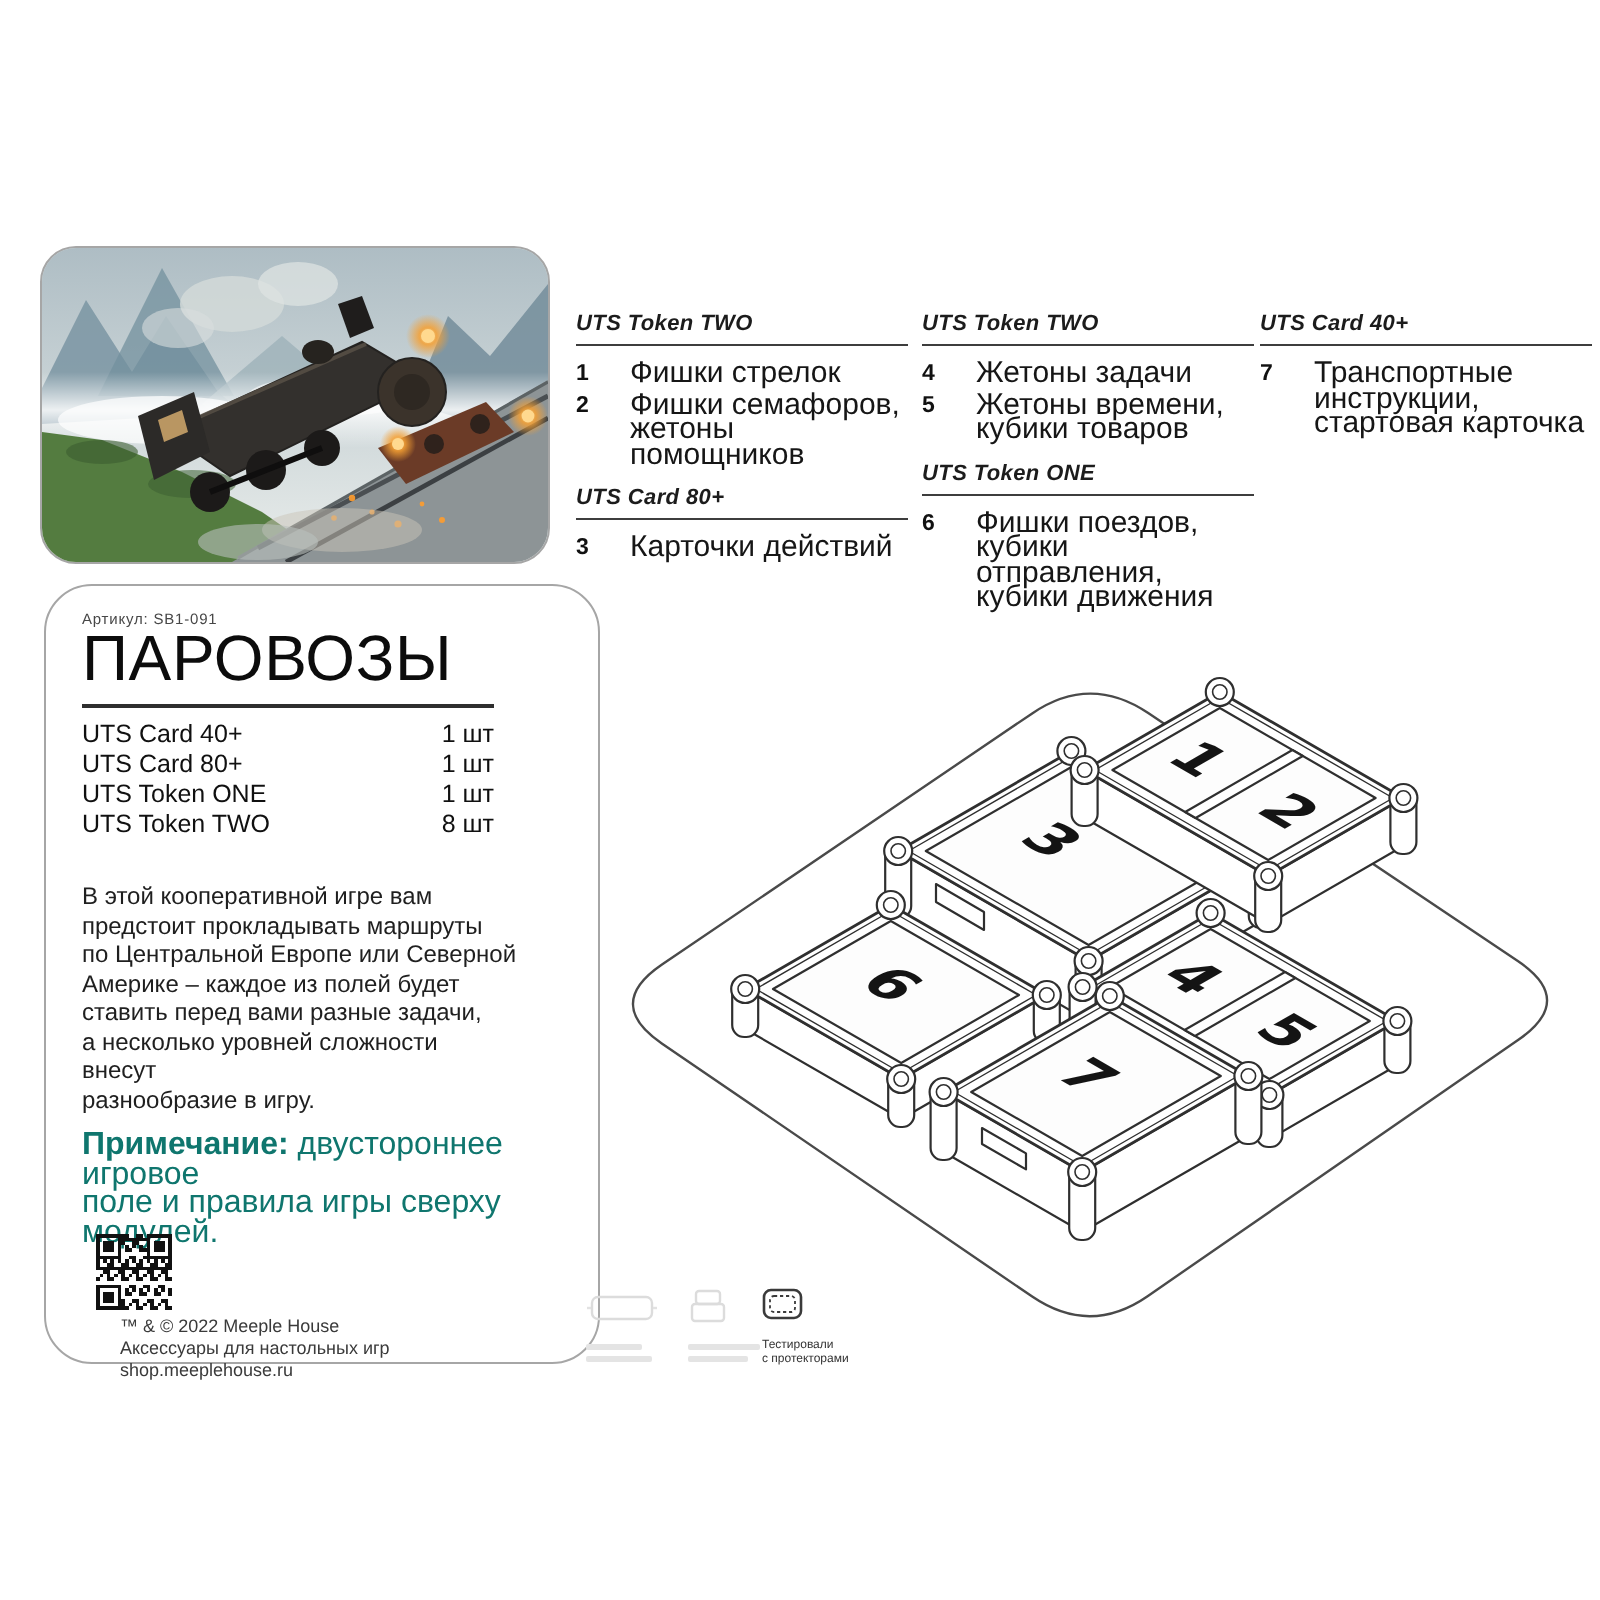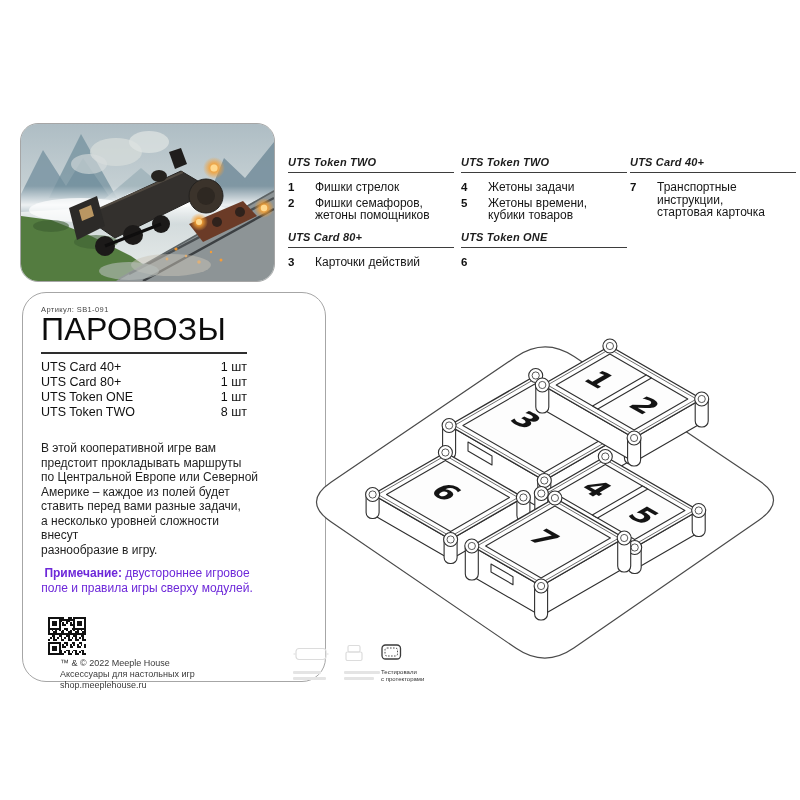--- a/index.html
+++ b/index.html
@@ -10,31 +10,31 @@
         border-radius:18px;overflow:hidden;background:#cfd8d8;}
   .hero svg{display:block;}
   
   .col{position:absolute;top:156px;width:166px;}
   .col.c1{left:288px;} .col.c2{left:461px;} .col.c3{left:630px;}
   .sec{margin-bottom:9px;}
   .sec-h{font-size:11px;font-style:italic;font-weight:bold;color:#1c1c1c;letter-spacing:.2px;}
   .sec-rule{border:0;border-top:1.6px solid #3d3d3d;margin:4px 0 8px 0;}
   .row{display:flex;margin-bottom:3px;}
   .row .num{width:27px;flex:0 0 27px;font-weight:bold;font-size:11.5px;line-height:12.5px;}
-  .row .txt{font-size:12px;line-height:12.5px;white-space:pre-line;color:#161616;}
+  .row .txt{font-size:15px;line-height:12.5px;white-space:pre-line;color:#161616;}
   
-  .card{position:absolute;left:22px;top:292px;width:304px;height:390px;border:1.3px solid #a6a6a6;
+  .card{position:absolute;left:22px;top:292px;width:278px;height:390px;border:1.3px solid #a6a6a6;
         border-radius:24px;background:#fff;box-sizing:border-box;padding:10px 14px 0 18px;}
   .sku{font-size:7.5px;color:#474747;letter-spacing:.4px;margin-top:2px;}
   .card-title{margin-top:5px;font-size:32px;line-height:20px;font-weight:normal;color:#0c0c0c;letter-spacing:.3px;}
   .title-rule{border:0;border-top:2px solid #2e2e2e;width:206px;margin:13px 0 0 0;}
   .specs{margin-top:6px;width:206px;}
   .spec-row{display:flex;justify-content:space-between;font-size:12.5px;line-height:15px;color:#101010;}
   .desc{margin-top:21px;width:218px;font-size:12px;line-height:14.5px;color:#1f1f1f;white-space:pre-line;}
-  .note{margin-top:9px;width:212px;font-size:12px;line-height:14.5px;color:#6d28d9;text-align:center;}
+  .note{margin-top:9px;width:212px;font-size:16px;line-height:14.5px;color:#0f766e;}
   .note b{font-weight:bold;}
   .card-footer{position:absolute;left:25px;top:324px;width:220px;display:flex;flex-direction:column;}
   .qr{width:38px;height:38px;flex:0 0 38px;}
   .foot-lines{margin-left:12px;margin-top:3px;font-size:9px;line-height:11px;color:#3a3a3a;}
   
   .diagram{position:absolute;left:280px;top:330px;}
   .tray-num{font-family:"DejaVu Sans","Liberation Sans",sans-serif;font-weight:bold;font-size:29px;fill:#141414;}
   
   .badge{position:absolute;}
   .badge .bars{margin-top:5px;}
@@ -152,20 +152,23 @@
         <span class="num">5</span>
         <span class="txt">Жетоны времени,
 кубики товаров</span>
       </div>
     </div>
     <div class="sec">
       <div class="sec-h">UTS Token ONE</div>
       <div class="sec-rule"></div>
       <div class="row">
         <span class="num">6</span>
+        <span class="txt">Фишки поездов,
+кубики отправления,
+кубики движения</span>
       </div>
     </div>
   </div>
 
   <div class="col c3">
     <div class="sec">
       <div class="sec-h">UTS Card 40+</div>
       <div class="sec-rule"></div>
       <div class="row">
         <span class="num">7</span>

